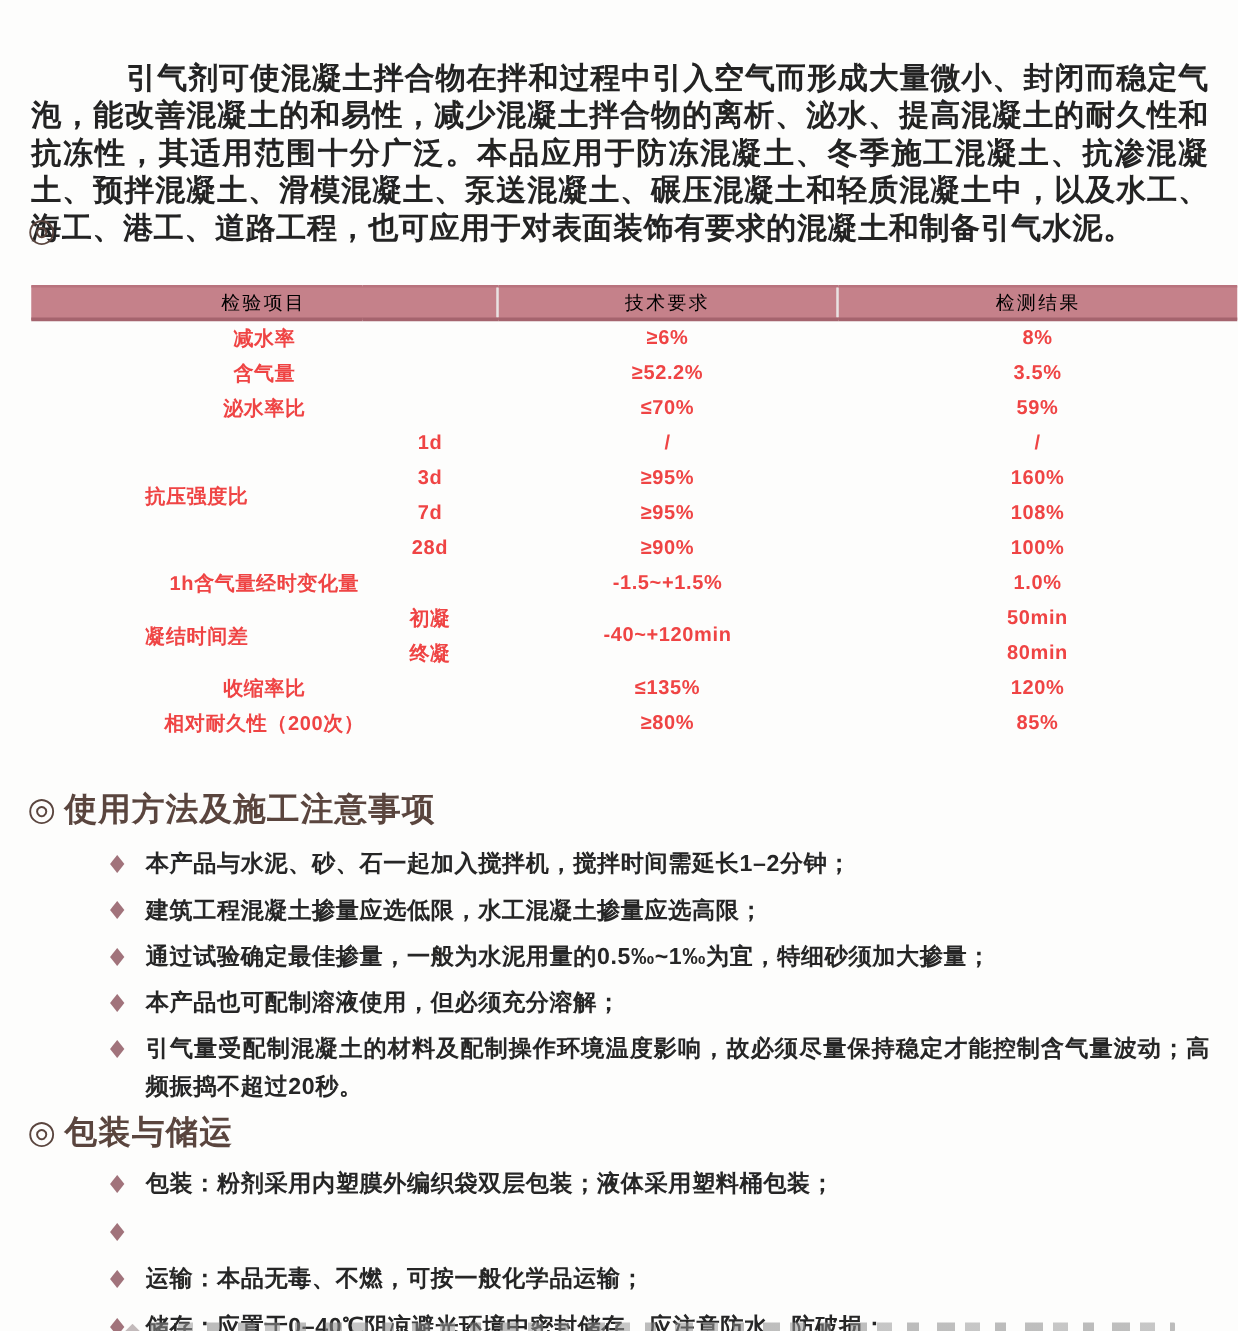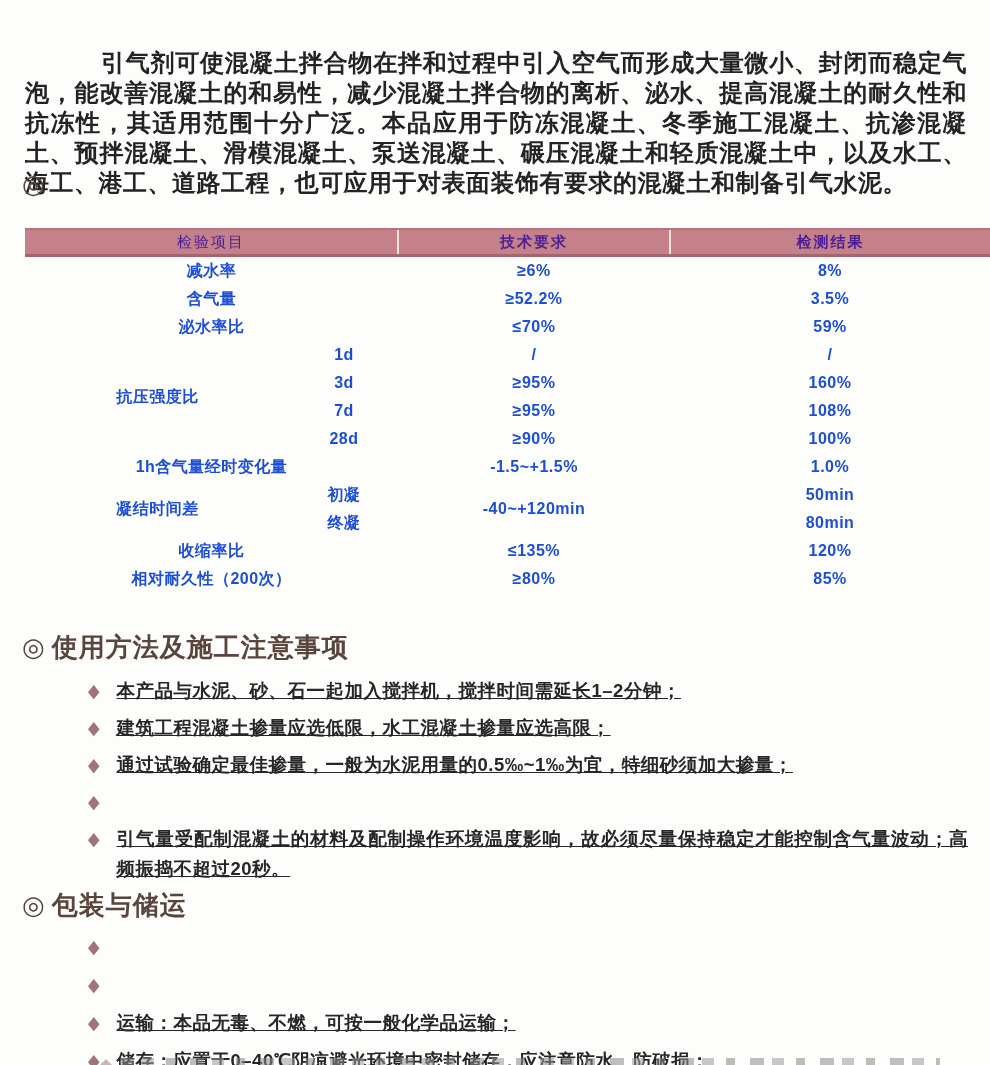--- a/index.html
+++ b/index.html
@@ -39,31 +39,31 @@
 
   
   .spec-table{
     position:absolute;top:228px;left:25px;
     border-collapse:collapse;table-layout:fixed;
     width:965px;
     font-size:16px;
   }
   .spec-table th{
     background:#c5818a;
-    color:#4c1d95;
+    color:#000000;
     font-size:15px;font-weight:normal;
     height:22px;
     border-top:2px solid #b8737d;
     border-bottom:3px solid #a5646e;
     letter-spacing:2px;
   }
-  .spec-table th + th{border-left:2px solid #e9e2e2;font-weight:bold;}
+  .spec-table th + th{border-left:2px solid #e9e2e2;}
   .spec-table td{
     height:28px;text-align:center;vertical-align:middle;
-    color:#1d4ed8;font-weight:bold;letter-spacing:0.5px;
+    color:#ef4444;font-weight:bold;letter-spacing:0.5px;
     padding:0;
   }
   .col-item{width:265px;}
   .col-sub{width:108px;}
   .col-req{width:272px;}
   .col-res{width:320px;}
 
   
   .bullets{position:absolute;left:88px;width:880px;}
   #usage-bullets{top:676px;}
@@ -76,21 +76,20 @@
   .diamond{
     flex:0 0 auto;
     color:#a1737b;font-size:15px;line-height:30px;
     margin-right:17px;
     transform:scaleY(1.25);
   }
   .bullet-text{
     font-size:18.5px;font-weight:bold;line-height:30px;
     letter-spacing:0.5px;color:#262626;
     text-align:justify;
-    text-decoration:underline;
   }
 
   
   .cutoff{
     position:absolute;left:120px;bottom:0;height:7px;width:820px;
     overflow:hidden;
     background:repeating-linear-gradient(
       90deg,
       #8b8b8b 0 14px, transparent 14px 22px,
       #9a9a9a 22px 34px, transparent 34px 46px,
@@ -208,35 +207,37 @@
     <div class="bullet-row">
       <span class="diamond">◆</span>
       <div class="bullet-text">建筑工程混凝土掺量应选低限，水工混凝土掺量应选高限；</div>
     </div>
     <div class="bullet-row">
       <span class="diamond">◆</span>
       <div class="bullet-text">通过试验确定最佳掺量，一般为水泥用量的0.5‰~1‰为宜，特细砂须加大掺量；</div>
     </div>
     <div class="bullet-row">
       <span class="diamond">◆</span>
+      <div class="bullet-text">本产品也可配制溶液使用，但必须充分溶解；</div>
     </div>
     <div class="bullet-row">
       <span class="diamond">◆</span>
       <div class="bullet-text">引气量受配制混凝土的材料及配制操作环境温度影响，故必须尽量保持稳定才能控制含气量波动；高频振捣不超过20秒。</div>
     </div>
   </div>
 
   <div class="sec-heading" id="heading-packaging">
     <span class="ring">◎</span>
     <span>包装与储运</span>
   </div>
 
   <div class="bullets" id="packaging-bullets">
     <div class="bullet-row">
       <span class="diamond">◆</span>
+      <div class="bullet-text">包装：粉剂采用内塑膜外编织袋双层包装；液体采用塑料桶包装；</div>
     </div>
     <div class="bullet-row">
       <span class="diamond">◆</span>
     </div>
     <div class="bullet-row">
       <span class="diamond">◆</span>
       <div class="bullet-text">运输：本品无毒、不燃，可按一般化学品运输；</div>
     </div>
     <div class="bullet-row">
       <span class="diamond">◆</span>

